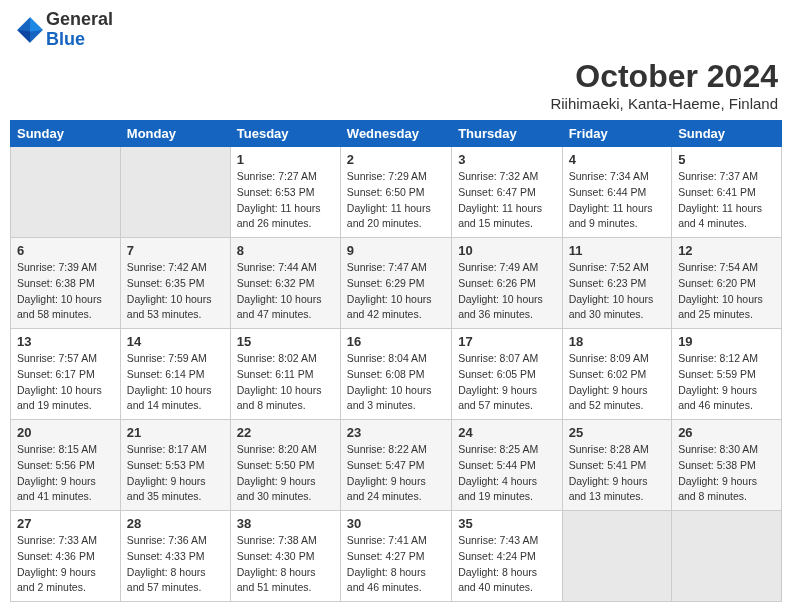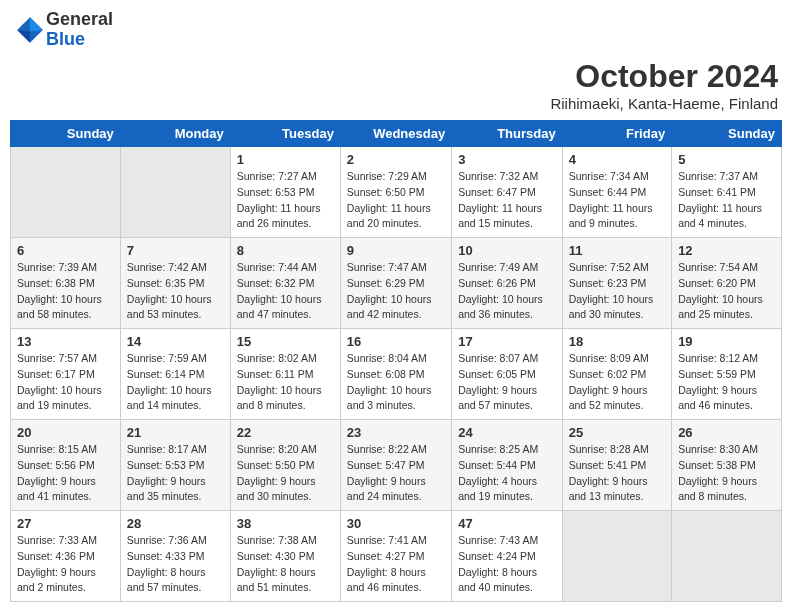--- a/index.html
+++ b/index.html
@@ -46,21 +46,21 @@
       color: #333;
     }
     .calendar {
       width: 100%;
       border-collapse: collapse;
       border: 1px solid #ccc;
     }
     .calendar th {
       background-color: #1565c0;
       color: #fff;
-      text-align: right;
+      text-align: left;
       padding: 5px 6px;
       font-size: 13px;
       font-weight: bold;
       border: 1px solid #1565c0;
     }
     .calendar td {
       vertical-align: top;
       border: 1px solid #ccc;
       padding: 5px 6px;
       font-size: 10.5px;
@@ -246,21 +246,21 @@
         <span class="day-info">Sunset: 4:33 PM</span><br>
         <span class="day-info">Daylight: 8 hours and 57 minutes.</span></td>
         <td><span class="day-number">38</span>
         <span class="day-info">Sunrise: 7:38 AM</span><br>
         <span class="day-info">Sunset: 4:30 PM</span><br>
         <span class="day-info">Daylight: 8 hours and 51 minutes.</span></td>
         <td><span class="day-number">30</span>
         <span class="day-info">Sunrise: 7:41 AM</span><br>
         <span class="day-info">Sunset: 4:27 PM</span><br>
         <span class="day-info">Daylight: 8 hours and 46 minutes.</span></td>
-        <td><span class="day-number">47</span>
+        <td><span class="day-number">35</span>
         <span class="day-info">Sunrise: 7:43 AM</span><br>
         <span class="day-info">Sunset: 4:24 PM</span><br>
         <span class="day-info">Daylight: 8 hours and 40 minutes.</span></td>
         <td class="empty-cell"></td>
         <td class="empty-cell"></td>
       </tr>
     </tbody>
 </table>
 
 </body></html>

